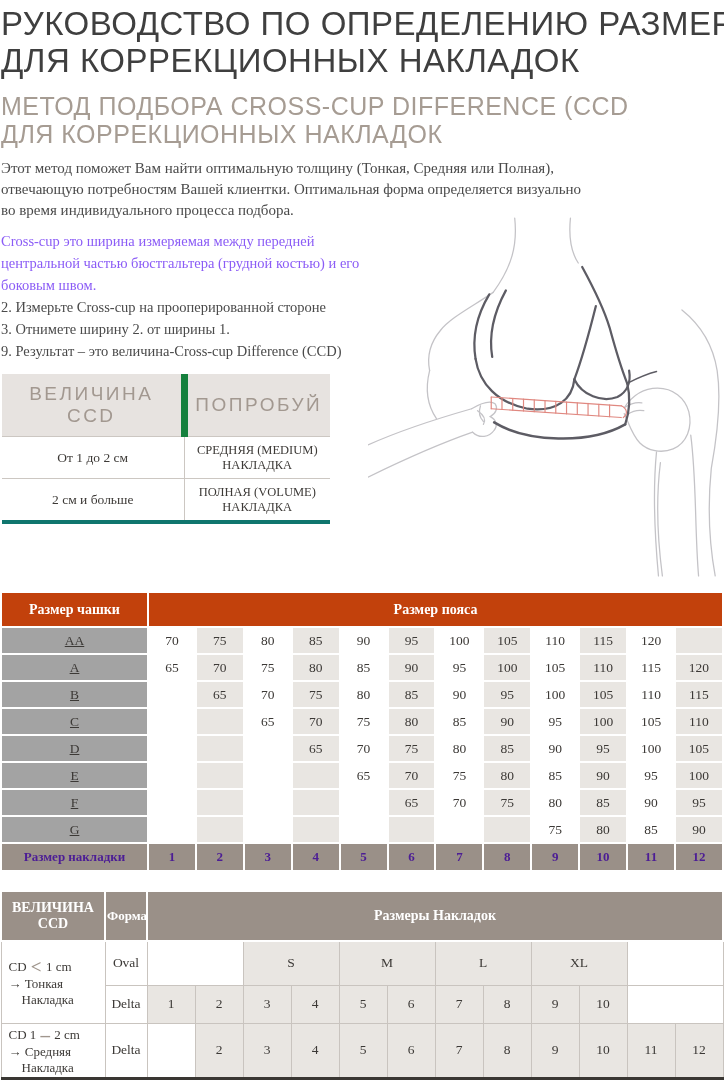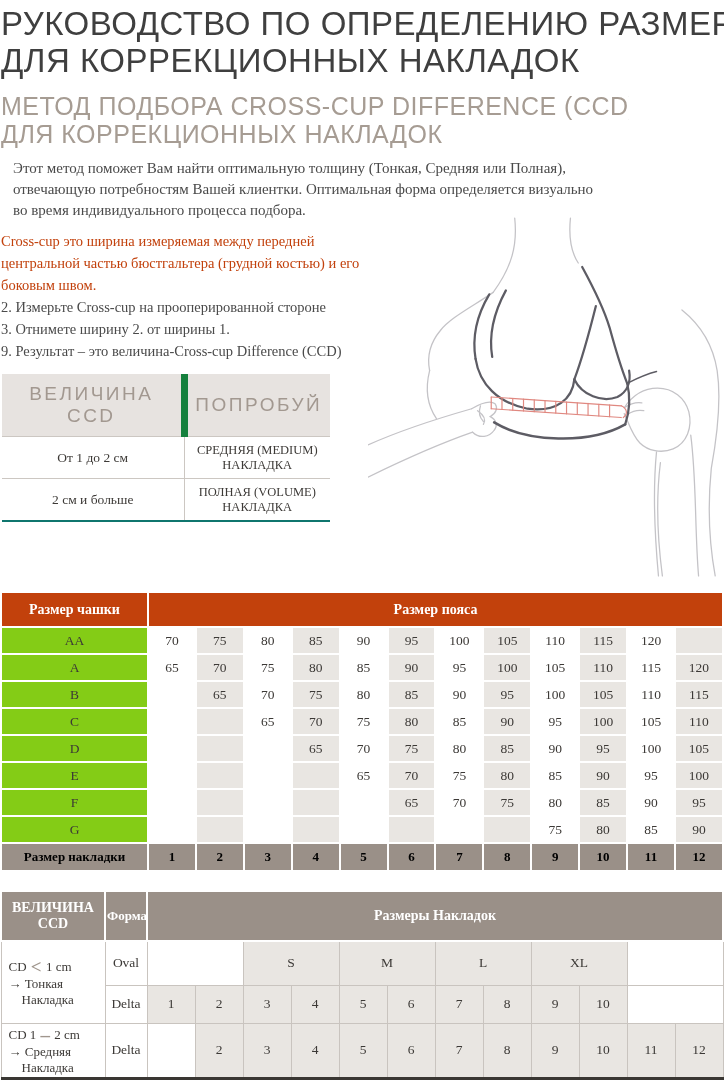--- a/index.html
+++ b/index.html
@@ -15,63 +15,63 @@
     font-size:33px;line-height:37px;color:#3f3f3f;letter-spacing:.5px;
     margin:5px 0 0 1px;white-space:nowrap;overflow:hidden;width:724px;
   }
   .h2{
     font-family:"Liberation Sans",sans-serif;font-weight:300;
     font-size:25px;line-height:28px;color:#a69c93;letter-spacing:.5px;
     margin:13px 0 0 1px;white-space:nowrap;overflow:hidden;width:628px;
   }
   .intro{
     margin:10px 0 0 1px;width:582px;
-    font-size:15px;line-height:21px;color:#4a4a4a;padding-left:12px;
+    font-size:15px;line-height:21px;color:#4a4a4a;
   }
 
   
   .columns{display:flex;margin-top:9px;}
   .col-left{width:372px;flex:none;}
   .col-right{flex:1;}
-  .measure-desc{font-size:14.5px;line-height:22px;color:#c2410c;width:370px;margin-left:1px;}
+  .measure-desc{font-size:14.5px;line-height:22px;color:#8b5cf6;width:370px;margin-left:1px;}
   .steps{list-style:none;margin:0;padding:0 0 0 1px;}
   .steps li{font-size:14.5px;line-height:22px;color:#4a4a4a;white-space:nowrap;}
 
   
   .mini{border-collapse:collapse;width:328px;margin:12px 0 0 2px;table-layout:fixed;}
   .mini th{
     height:60px;background:#e7e3e0;vertical-align:middle;text-align:center;
     font-family:"Liberation Sans",sans-serif;font-weight:300;
     font-size:19px;letter-spacing:2.5px;color:#a29890;
   }
   .mini th.try-h{border-left:7px solid #15803d;}
   .mini td{
     height:39px;border-top:1px solid #ccc7c2;text-align:center;vertical-align:middle;
     font-size:13.5px;color:#3d3a37;
   }
   .mini td.try{border-left:1px solid #ccc7c2;font-size:12.5px;line-height:15px;}
-  .mini tr.last td{border-bottom:2px solid #0f766e;}
+  .mini tr.last td{border-bottom:4px solid #0f766e;}
 
   
   .size-table{
     border-collapse:separate;border-spacing:2px;width:724px;margin-top:13px;
     table-layout:fixed;
   }
   .size-table th{
     background:#c2410c;color:#fff;font-weight:bold;font-size:14px;
     height:31px;text-align:center;vertical-align:middle;
   }
   .size-table td{
     height:23px;text-align:center;vertical-align:middle;font-size:13.5px;color:#3c3936;
   }
-  .size-table td.cup{background:#84cc16;}
+  .size-table td.cup{background:#a3a3a3;text-decoration:underline;}
   .size-table td.shade{background:#e9e6e2;}
   .size-table td.plain{background:#fff;}
   .size-table tr.foot td{
-    background:#9a9088;color:#000000;font-weight:bold;font-size:13px;height:24px;
+    background:#9a9088;color:#4c1d95;font-weight:bold;font-size:13px;height:24px;
   }
 
   
   .pad-table{
     border-collapse:collapse;width:724px;margin-top:18px;table-layout:fixed;
     border-bottom:3px solid #3a3733;
   }
   .pad-table th{
     background:#9a9088;color:#fff;font-weight:bold;border:2px solid #fff;
     text-align:center;vertical-align:middle;font-size:14px;

